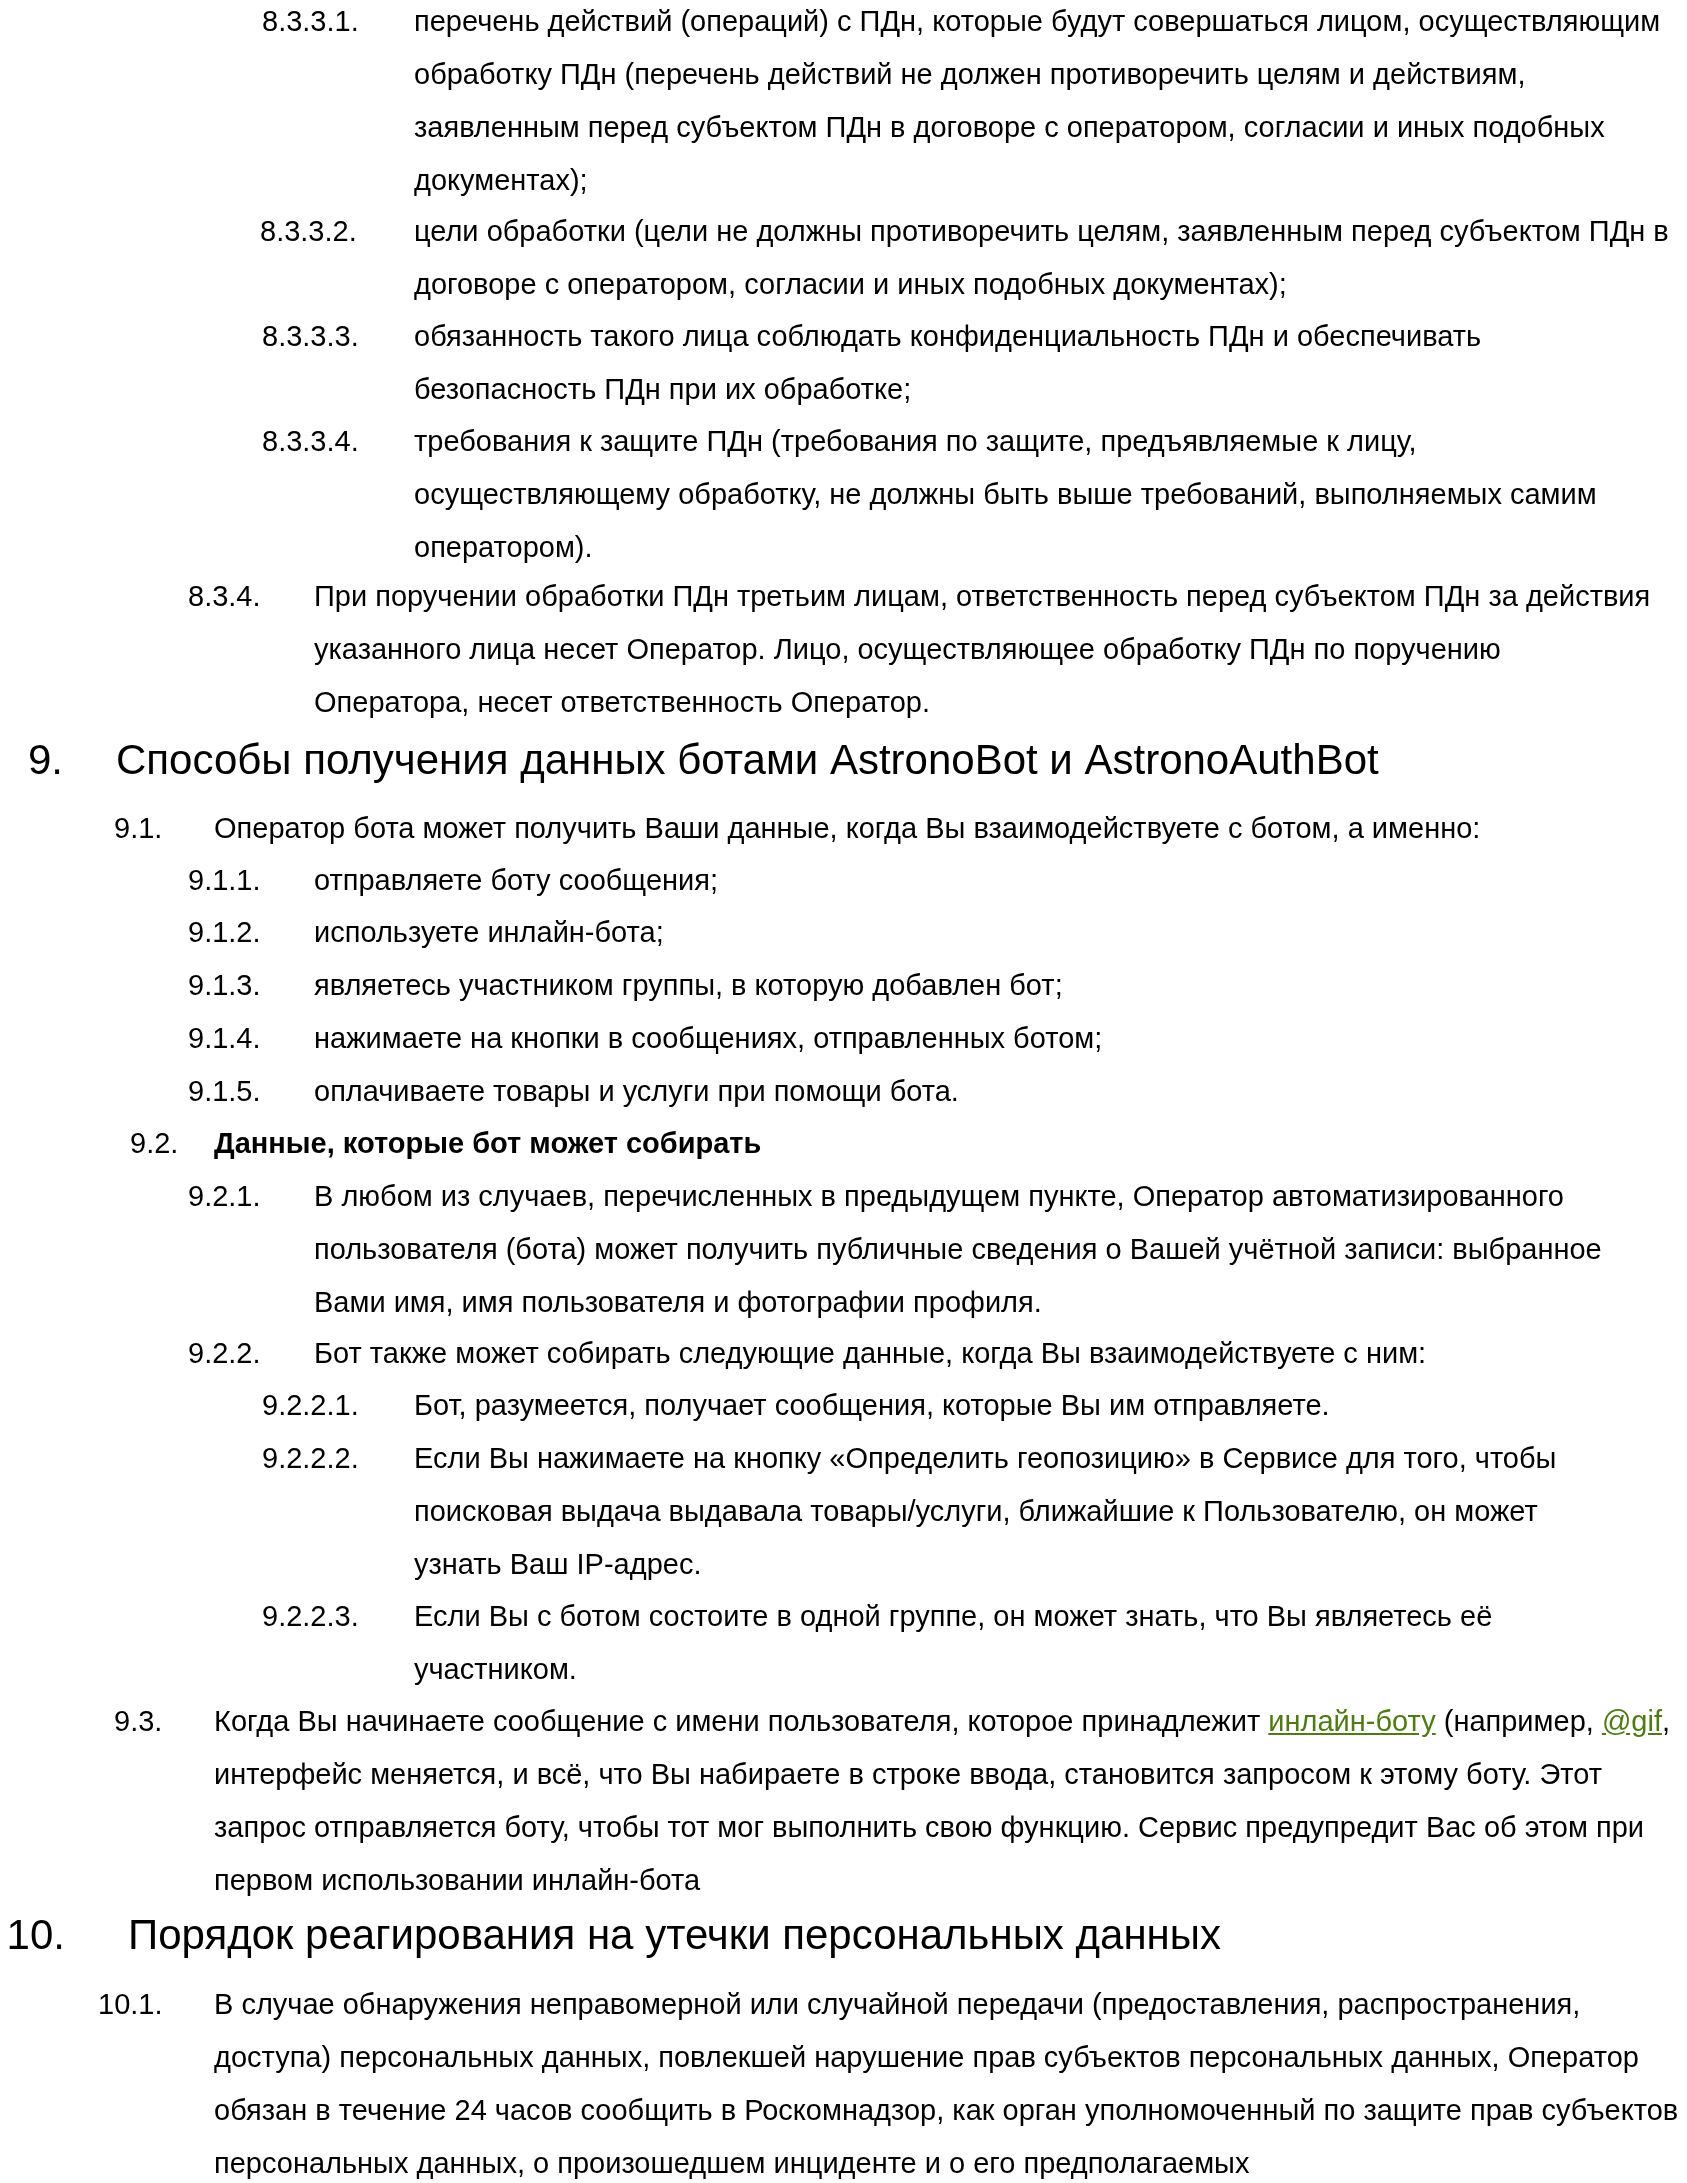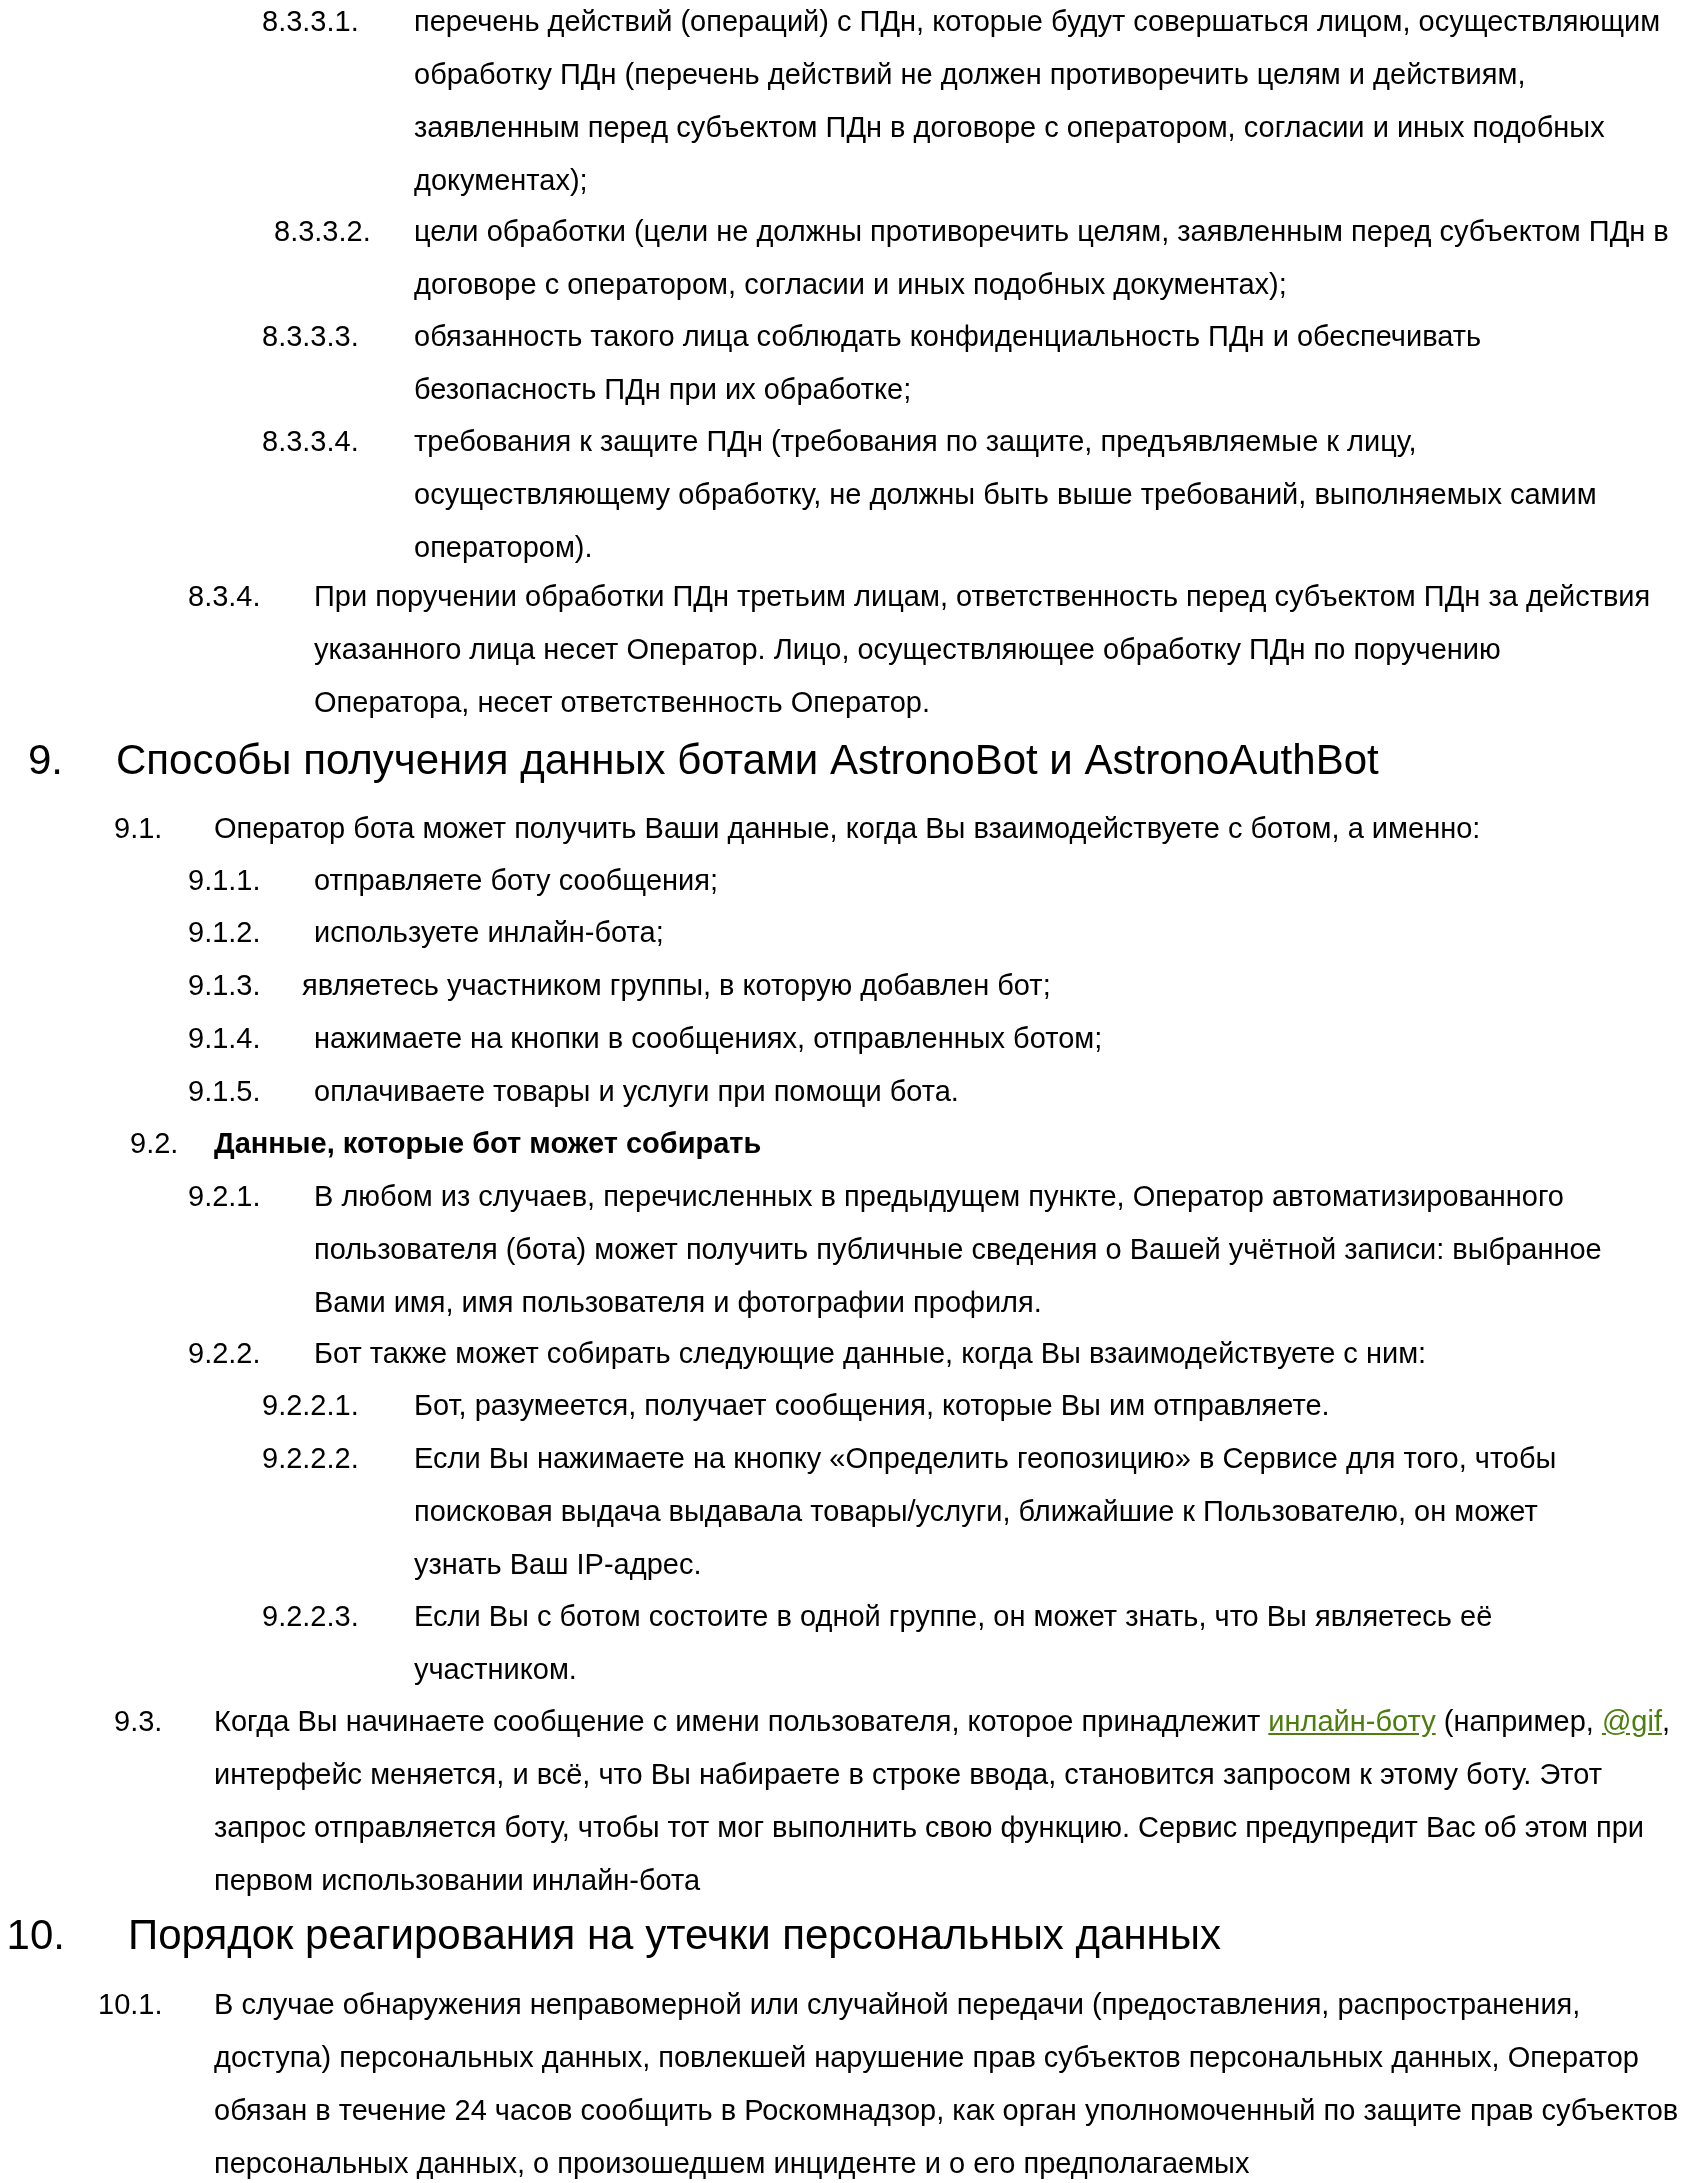--- a/index.html
+++ b/index.html
@@ -13,21 +13,21 @@
 </style>
 </head>
 <body>
 
 <div class="row" style="top:-5.3px;">
   <span class="num" style="left:262px;">8.3.3.1.</span>
   <span class="txt" style="left:414px; width:1257px;">перечень действий (операций) с ПДн, которые будут совершаться лицом, осуществляющим обработку ПДн (перечень действий не должен противоречить целям и действиям, заявленным перед субъектом ПДн в договоре с оператором, согласии и иных подобных документах);</span>
 </div>
 
 <div class="row" style="top:205px;">
-  <span class="num" style="left:274px;text-align:right;">8.3.3.2.</span>
+  <span class="num" style="left:260px;text-align:right;">8.3.3.2.</span>
   <span class="txt" style="left:414px; width:1257px;">цели обработки (цели не должны противоречить целям, заявленным перед субъектом ПДн в договоре с оператором, согласии и иных подобных документах);</span>
 </div>
 
 <div class="row" style="top:310px;">
   <span class="num" style="left:262px;">8.3.3.3.</span>
   <span class="txt" style="left:414px; width:1257px;">обязанность такого лица соблюдать конфиденциальность ПДн и обеспечивать безопасность ПДн при их обработке;</span>
 </div>
 
 <div class="row" style="top:415px;">
   <span class="num" style="left:262px;text-align:right;">8.3.3.4.</span>
@@ -54,21 +54,21 @@
   <span class="txt" style="left:314px; width:1350px;">отправляете боту сообщения;</span>
 </div>
 
 <div class="row" style="top:906px;">
   <span class="num" style="left:188px;">9.1.2.</span>
   <span class="txt" style="left:314px; width:1350px;">используете инлайн-бота;</span>
 </div>
 
 <div class="row" style="top:959px;">
   <span class="num" style="left:188px;">9.1.3.</span>
-  <span class="txt" style="left:302px; width:1350px;">являетесь участником группы, в которую добавлен бот;</span>
+  <span class="txt" style="left:314px; width:1350px;">являетесь участником группы, в которую добавлен бот;</span>
 </div>
 
 <div class="row" style="top:1012px;">
   <span class="num" style="left:188px;">9.1.4.</span>
   <span class="txt" style="left:314px; width:1350px;">нажимаете на кнопки в сообщениях, отправленных ботом;</span>
 </div>
 
 <div class="row" style="top:1065px;">
   <span class="num" style="left:188px;">9.1.5.</span>
   <span class="txt" style="left:314px; width:1350px;">оплачиваете товары и услуги при помощи бота.</span>

